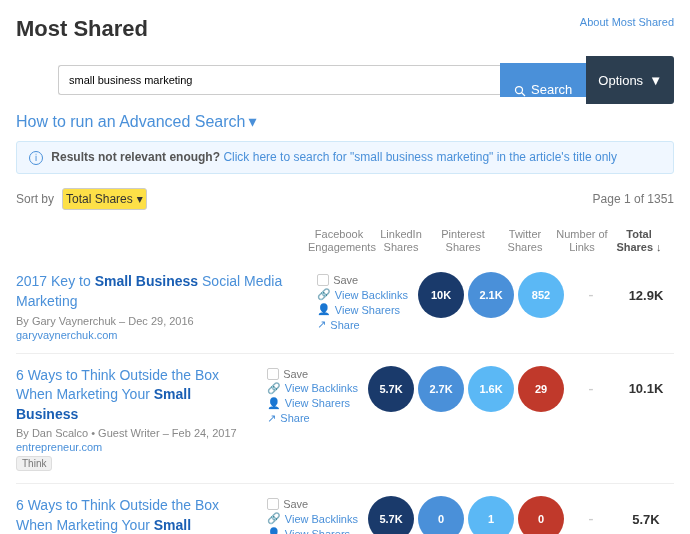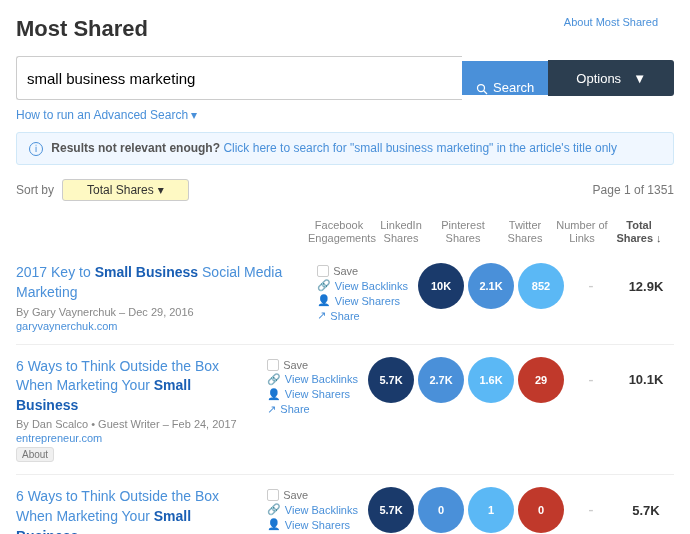--- a/index.html
+++ b/index.html
@@ -3,34 +3,34 @@
   <meta charset="utf-8">
   <style>
     * { box-sizing: border-box; margin: 0; padding: 0; }
     body { font-family: -apple-system, BlinkMacSystemFont, 'Segoe UI', Arial, sans-serif; font-size: 13px; color: #333; background: #fff; }
 
     .page-wrapper { max-width: 690px; margin: 0 auto; padding: 16px; }
 
     .page-title { font-size: 22px; font-weight: 600; color: #333; margin-bottom: 14px; }
 
     .search-row { display: flex; align-items: center; gap: 0; margin-bottom: 8px; }
-    .search-input { flex: 1; height: 44px; border: 1px solid #ccc; border-right: none; padding: 0 10px; font-size: 15px; outline: none; border-radius: 3px 0 0 3px; }
+    .search-input { flex: 1; height: 30px; border: 1px solid #ccc; border-right: none; padding: 0 10px; font-size: 11px; outline: none; border-radius: 3px 0 0 3px; margin-left: 42px; }
     .search-btn { height: 34px; background: #4a90d9; color: #fff; border: none; padding: 0 14px; cursor: pointer; font-size: 13px; display: flex; align-items: flex-end; gap: 5px; }
     .search-btn svg { fill: white; }
-    .options-btn { height: 36px; background: #2c3e50; color: #fff; border: none; padding: 0 28px; cursor: pointer; font-size: 13px; border-radius: 0 3px 3px 0; display: flex; align-items: center; gap: 12px; }
-
-    .advanced-search { font-size: 12px; color: #4a90d9; cursor: pointer; margin-bottom: 10px; display: flex; align-items: center; gap: 3px; }
+    .options-btn { height: 48px; background: #2c3e50; color: #fff; border: none; padding: 0 12px; cursor: pointer; font-size: 13px; border-radius: 0 3px 3px 0; display: flex; align-items: center; gap: 6px; }
+
+    .advanced-search { font-size: 16px; color: #4a90d9; cursor: pointer; margin-bottom: 10px; display: flex; align-items: center; gap: 3px; }
 
     .relevance-bar { background: #f0f7ff; border: 1px solid #d0e8f8; border-radius: 3px; padding: 8px 12px; font-size: 12px; color: #555; margin-bottom: 14px; }
     .relevance-bar span.link { color: #4a90d9; cursor: pointer; }
     .info-icon { display: inline-block; width: 14px; height: 14px; border-radius: 50%; border: 1px solid #4a90d9; color: #4a90d9; text-align: center; line-height: 12px; font-size: 10px; margin-right: 5px; }
 
     .sort-row { display: flex; align-items: center; gap: 8px; margin-bottom: 10px; }
     .sort-label { font-size: 12px; color: #777; }
-    .sort-dropdown { border: 1px solid #ccc; border-radius: 3px; padding: 3px 24px; font-size: 12px; cursor: pointer; display: flex; align-items: center; gap: 4px; background: #fef9c3; }
+    .sort-dropdown { border: 1px solid #ccc; border-radius: 3px; padding: 3px 3px; font-size: 12px; cursor: pointer; display: flex; align-items: center; gap: 4px; background: #fde047; }
 
     .col-headers { display: flex; justify-content: flex-end; margin-bottom: 6px; padding-right: 4px; }
     .col-header { font-size: 11px; color: #888; text-align: center; line-height: 1.2; }
     .col-header.fb { width: 62px; }
     .col-header.li { width: 62px; }
     .col-header.tw { width: 62px; }
     .col-header.pi { width: 62px; }
     .col-header.nl { width: 52px; }
     .col-header.ts { width: 62px; font-weight: bold; color: #555; display: flex; align-items: center; justify-content: center; gap: 2px; }
 
@@ -64,21 +64,21 @@
     .page-indicator { text-align: right; font-size: 12px; color: #777; margin-bottom: 10px; }
 
     .header-area { position: relative; }
   </style>
 </head>
 <body>
 
 <div class="page-wrapper">
   <div class="header-area">
     <h1 class="page-title">Most Shared</h1>
-    <div style="position:absolute;top:0;right:16px;font-size:11px;color:#888;display:flex;align-items:flex-start;gap:4px;">
+    <div style="position:absolute;top:0;right:0;font-size:11px;color:#888;display:flex;align-items:flex-start;gap:4px;">
       <span style="color:#4a90d9;cursor:pointer;">About Most Shared</span>
     </div>
   </div>
 
   <div class="search-row">
     <input class="search-input" type="text" value="small business marketing" style="">
     <button class="search-btn">
       <svg width="12" height="12" viewBox="0 0 24 24">
           <circle cx="10" cy="10" r="7" stroke="white" stroke-width="2.5" fill="none"></circle>
           <line x1="15" y1="15" x2="22" y2="22" stroke="white" stroke-width="2.5"></line>
@@ -156,21 +156,21 @@
       <div class="metric-circle light-blue">852</div>
       <div class="metric-dash">-</div>
       <div class="total-shares">12.9K</div>
     </div>
   </div>
       <div class="result-item">
     <div class="result-left">
       <div class="result-title">6 Ways to Think Outside the Box When Marketing Your <strong>Small Business</strong></div>
       <div class="result-meta">By Dan Scalco • Guest Writer – Feb 24, 2017</div>
       <div class="result-domain">entrepreneur.com</div>
-      <span class="result-tag">About</span>
+      <span class="result-tag">Think</span>
     </div>
     <div class="result-actions">
       <div class="action-item save">
         <span class="action-check"></span>
         <span>Save</span>
       </div>
       <div class="action-item">
         <span>🔗</span>
         <span>View Backlinks</span>
       </div>

